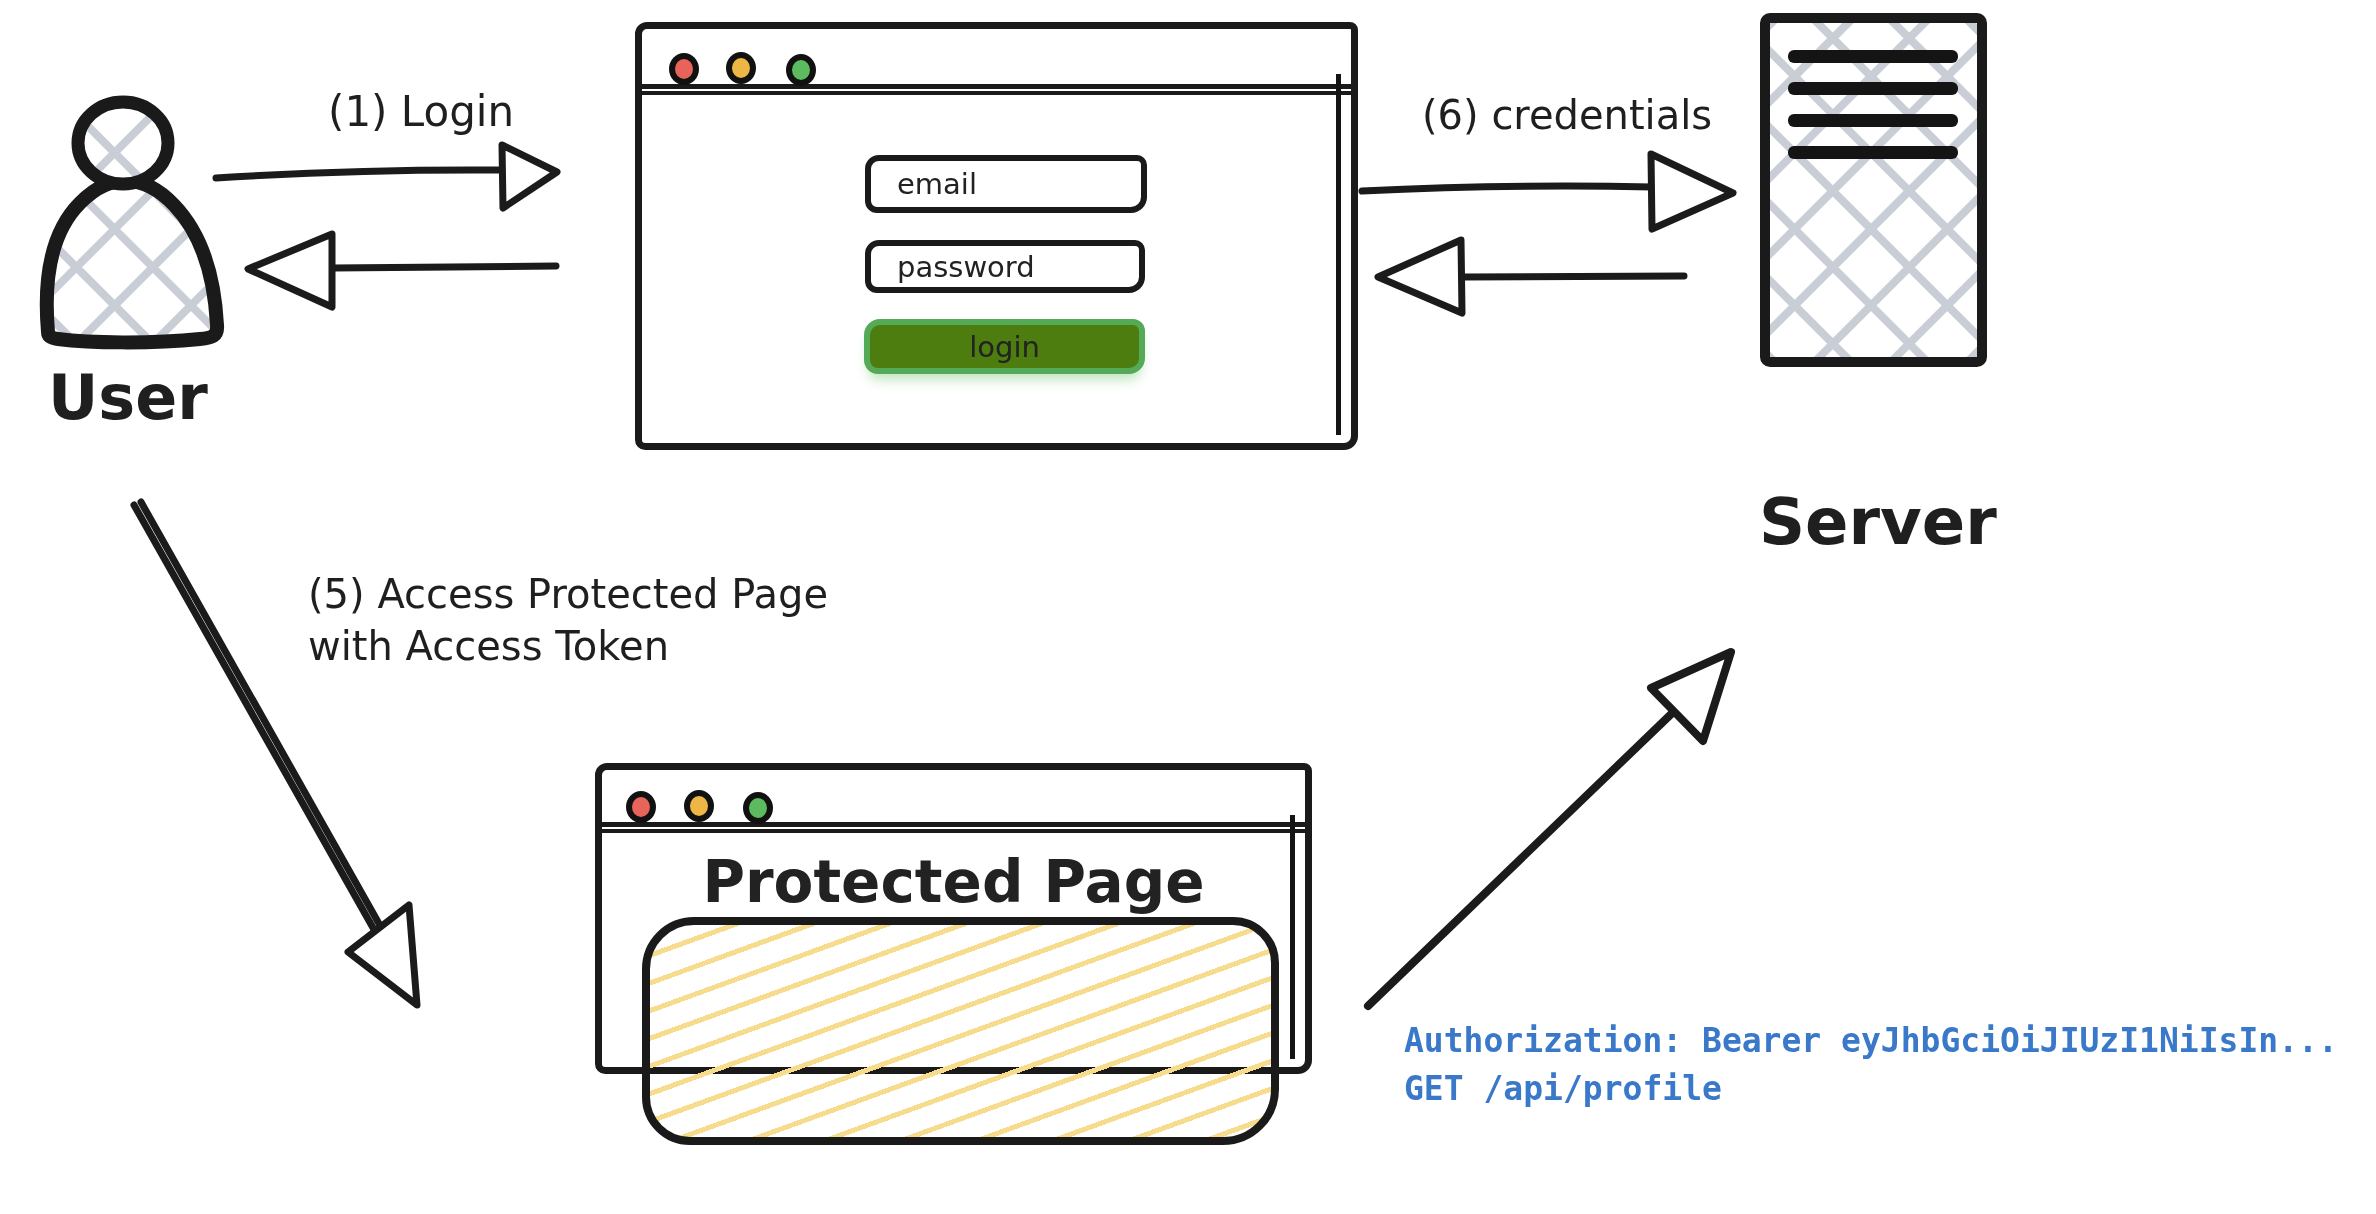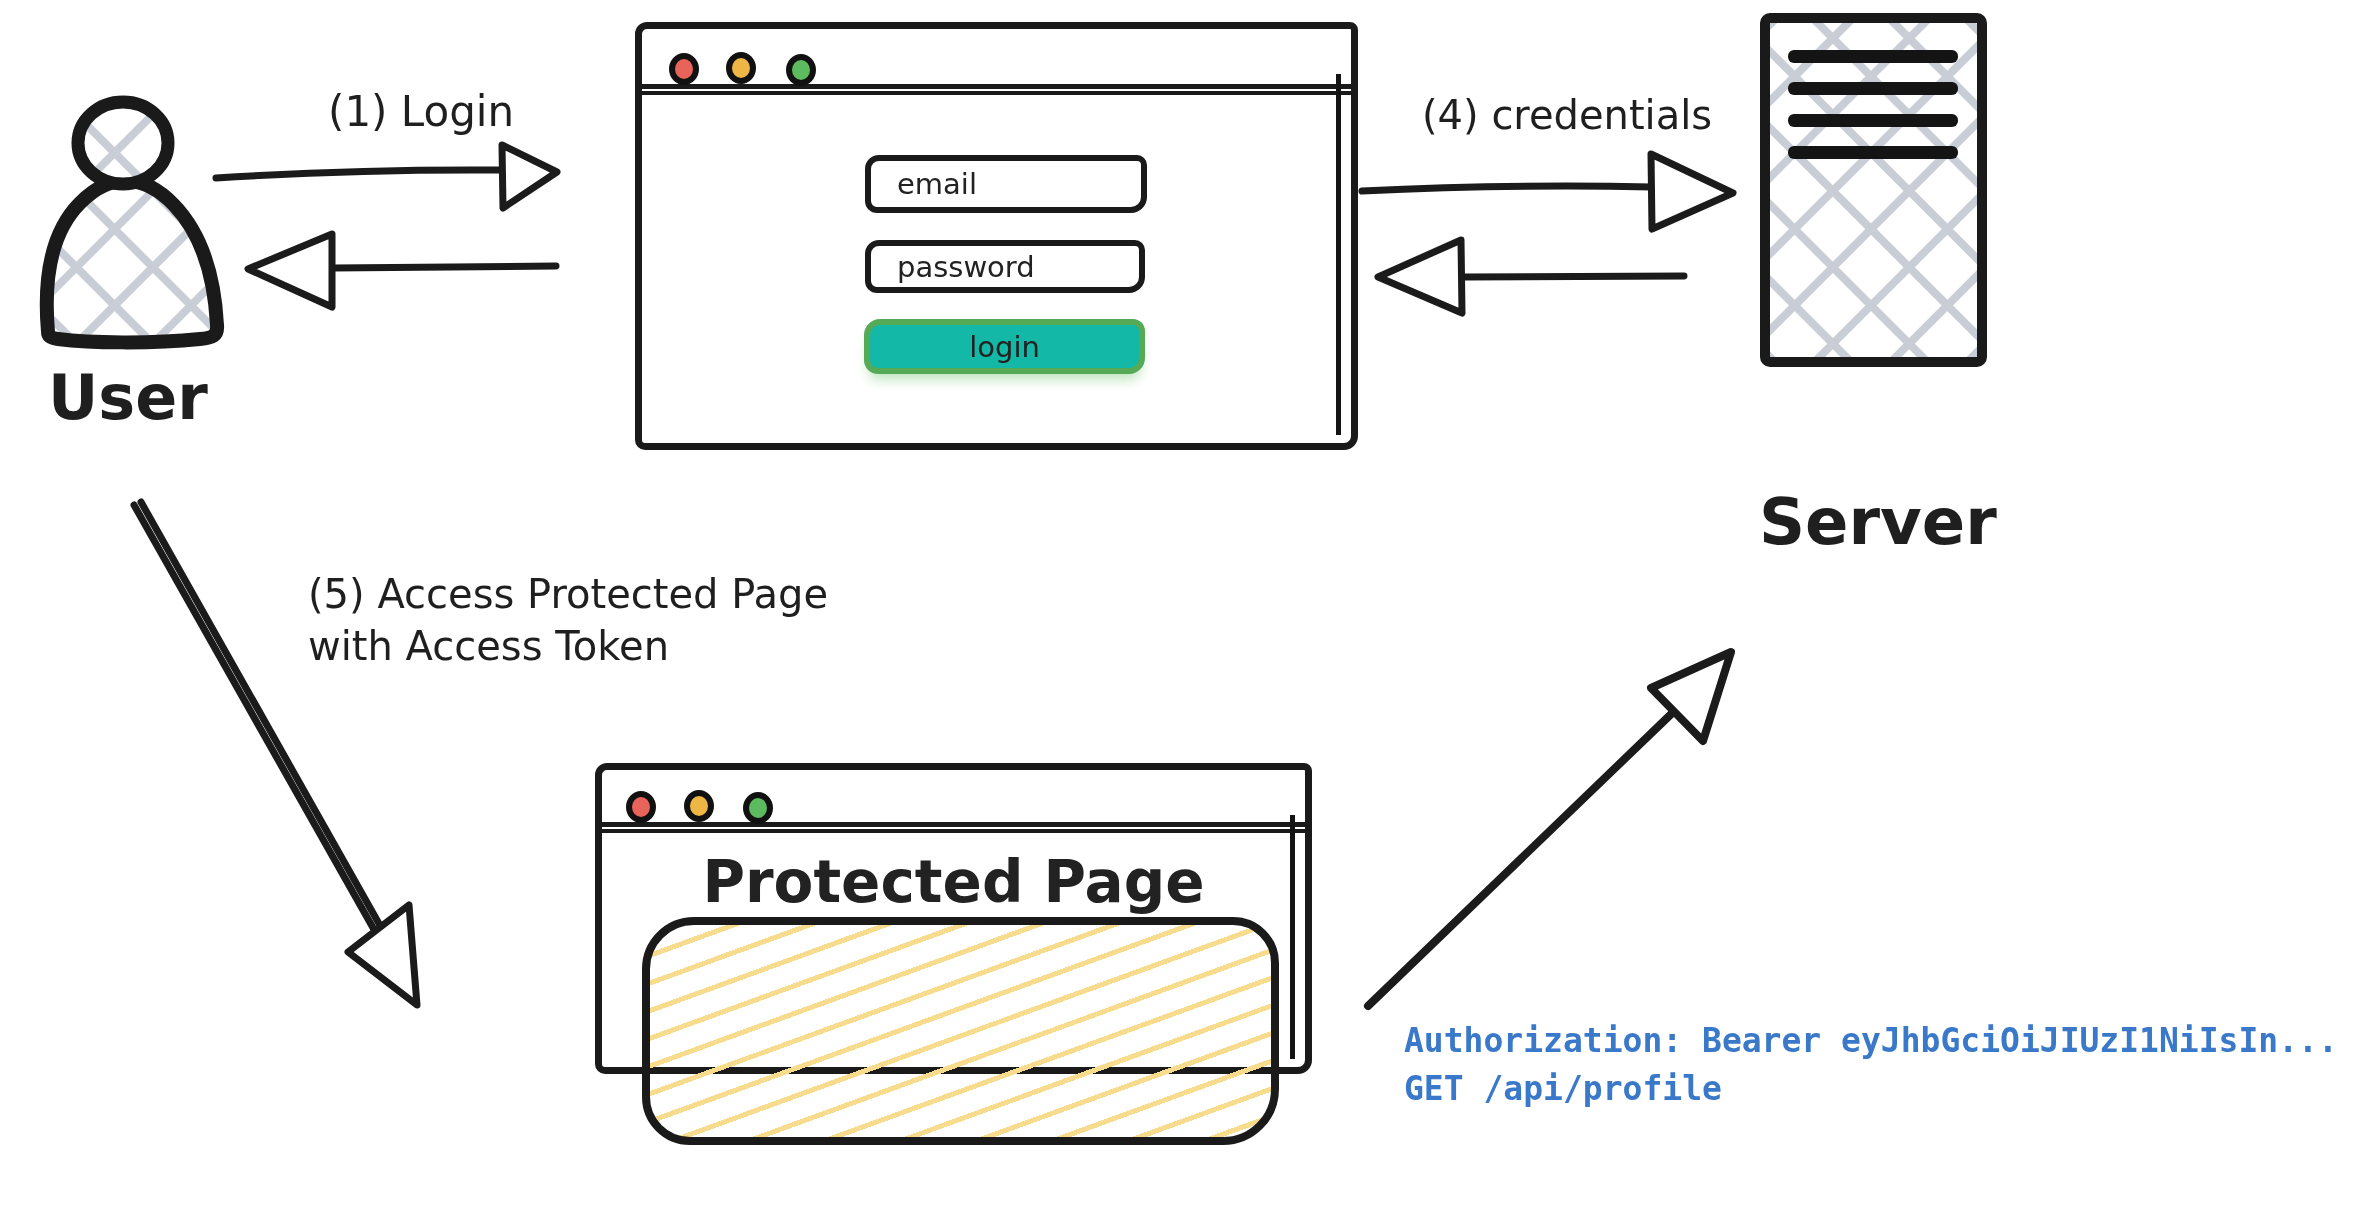--- a/index.html
+++ b/index.html
@@ -47,21 +47,21 @@
   
   .field{
     position:absolute;box-sizing:border-box;
     border:6px solid #1a1a1a;border-radius:14px 10px 16px 12px;
     background:#fff;display:flex;align-items:center;
     font-size:29px;color:#222;padding-left:26px;
   }
   .btn{
     position:absolute;box-sizing:border-box;
     border:6px solid #55aa57;border-radius:16px 12px 16px 14px;
-    background:#14b8a6;display:flex;align-items:center;justify-content:center;
+    background:#4d7c0f;display:flex;align-items:center;justify-content:center;
     font-size:29px;color:#222;cursor:pointer;
     box-shadow:0 10px 12px -4px rgba(120,200,120,0.45);
   }
 
   
   .page-title{
     position:absolute;left:0;right:0;top:78px;text-align:center;
     font-size:58px;font-weight:600;color:#222;
   }
   .hatch-box{
@@ -162,21 +162,21 @@
 
     <div class="page-title">Protected Page</div>
     <div class="hatch-box"></div>
   </div>
 
   <div class="lbl" style="left:328px;top:88px;font-size:42px;text-align:right;">(1) Login</div>
 
 
   <div class="lbl big" style="left:48px;top:362px;font-size:62px;">User</div>
 
-  <div class="lbl" style="left:1422px;top:92px;font-size:40px;">(4) credentials</div>
+  <div class="lbl" style="left:1422px;top:92px;font-size:40px;">(6) credentials</div>
 
 
   <div class="lbl big" style="left:1728px;top:486px;font-size:64px;margin-left:31px;">Server</div>
 
   <div class="lbl" style="left:308px;top:568px;font-size:40px;line-height:52px;">
     <div>(5) Access Protected Page</div>
     <div>with Access Token</div>
   </div>
 
 

